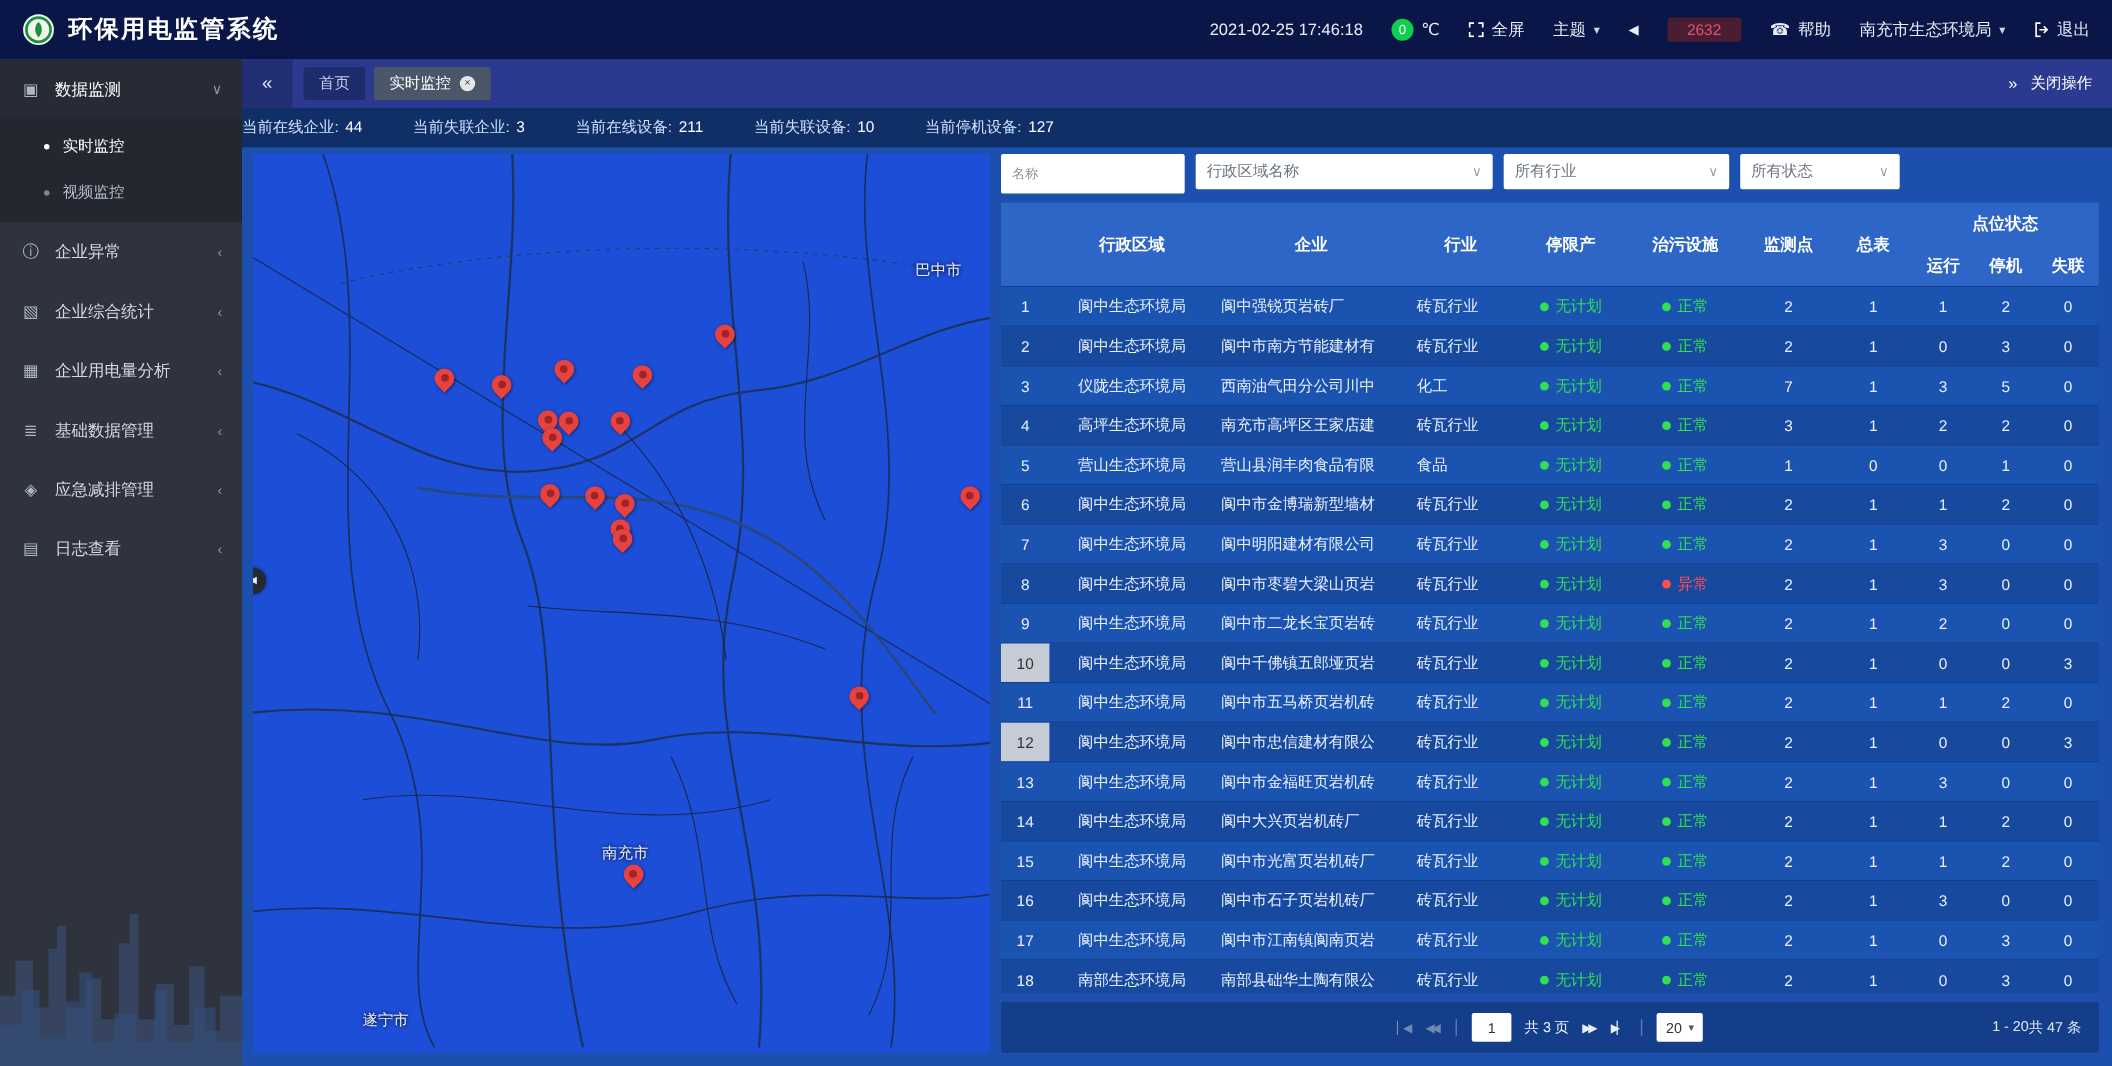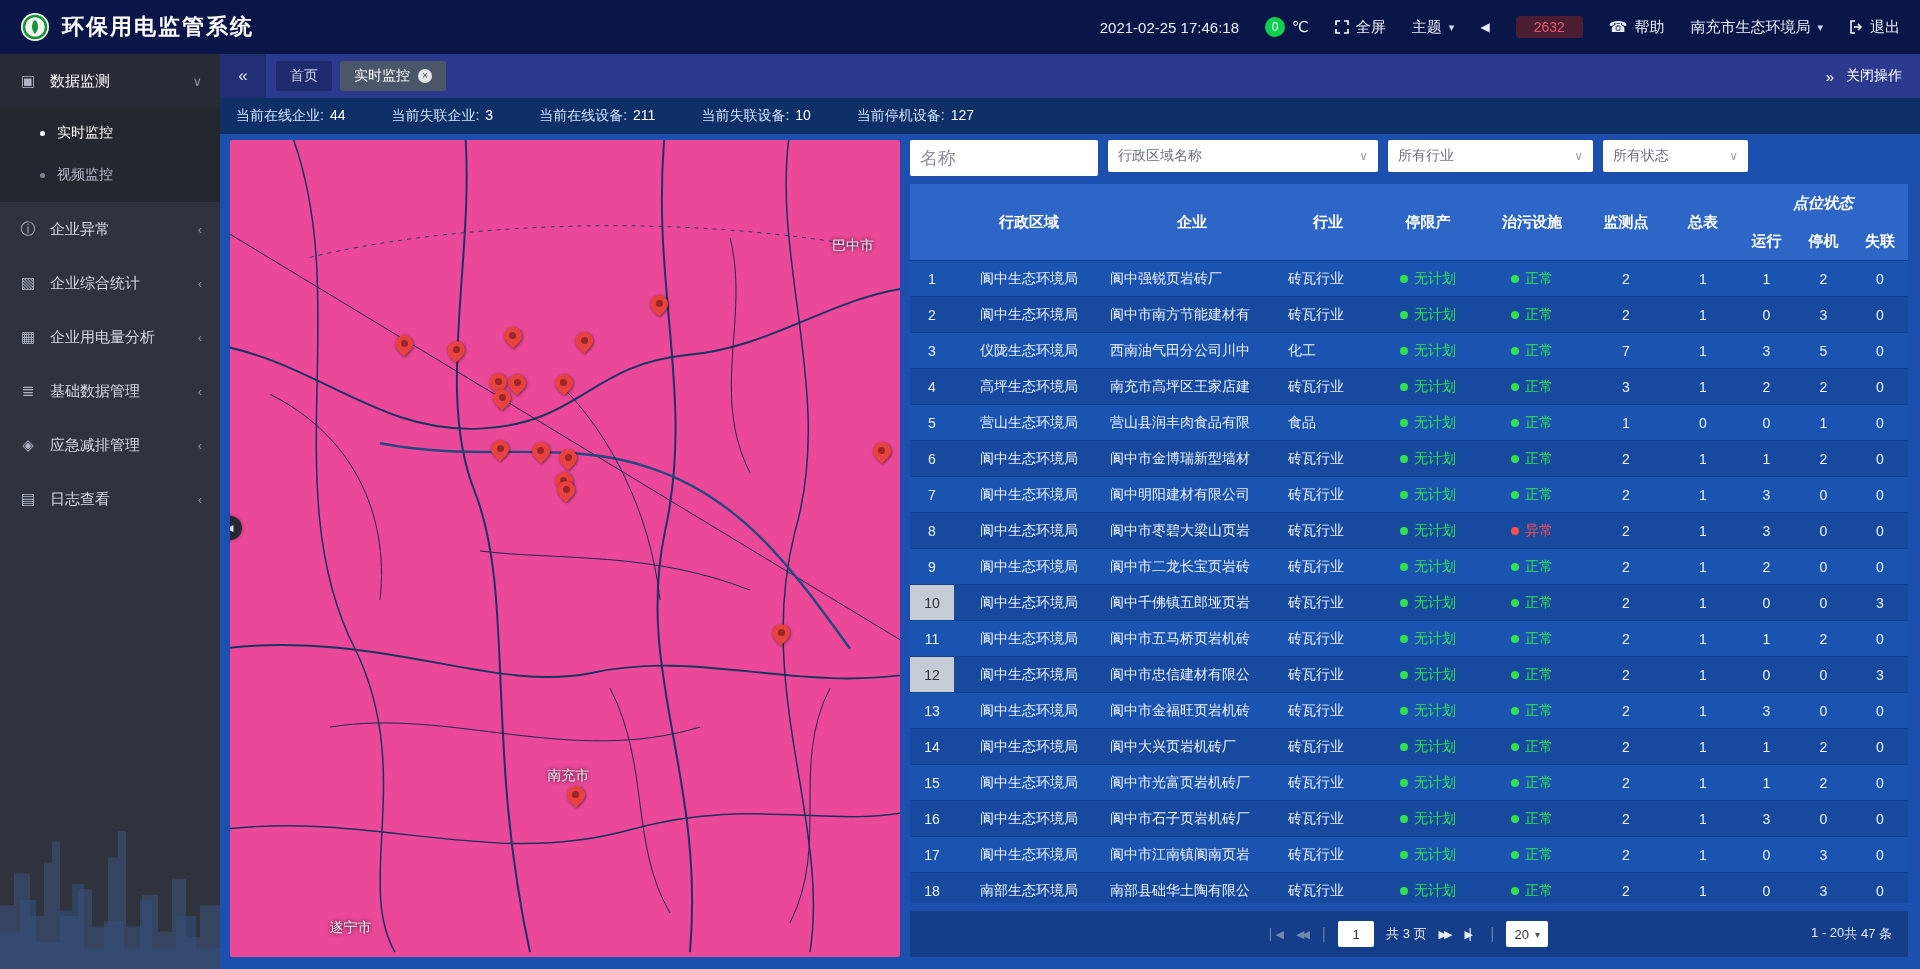--- a/index.html
+++ b/index.html
@@ -41,54 +41,54 @@
   .tab-scroll{width:46px;height:100%;display:flex;align-items:center;justify-content:center;background:rgba(0,0,0,.18);color:#dfe4f5;font-size:17px;cursor:pointer}
   .tabs{display:flex;align-items:center;gap:8px;padding:0 10px}
   .tab{height:30px;display:flex;align-items:center;gap:8px;padding:0 14px;border-radius:2px;background:#1e2c6e;color:#c6cde8;font-size:14px;cursor:pointer}
   .tab.active{background:#4b5669;color:#fff}
   .tab-x{width:14px;height:14px;border-radius:50%;background:rgba(255,255,255,.85);color:#44506b;font-size:10px;line-height:13px;text-align:center}
   .tabbar-right{margin-left:auto;display:flex;align-items:center;gap:12px;padding-right:18px;color:#fff;font-size:14px}
   .tabbar-right .ff{font-size:15px;cursor:pointer}
   .close-ops{cursor:pointer}
 
   
-  .statsbar{height:36px;background:#0e3066;display:flex;align-items:center;gap:46px;padding-left:16px;font-size:14px}
+  .statsbar{height:36px;background:#0e3066;display:flex;align-items:center;gap:46px;padding-left:0;font-size:14px}
   .stat{display:flex;gap:6px}
   .stat-l{color:#cfe0ff}
   .stat-v{color:#ffffff}
 
   
   .content{flex:1;display:flex;gap:10px;padding:6px 12px 12px 10px;min-height:0}
 
   
-  .map-panel{flex:0 0 670px;position:relative;background:#ec4899;overflow:hidden;border-radius:2px}
+  .map-panel{flex:0 0 670px;position:relative;background:#1d4ed8;overflow:hidden;border-radius:2px}
   .map-roads{position:absolute;inset:0;width:100%;height:100%}
   .map-overlay{position:absolute;inset:0}
   .city-label{position:absolute;transform:translate(-50%,-50%);font-size:14px;color:#e8eef8;text-shadow:0 0 4px #000;white-space:nowrap}
   .pin{position:absolute;width:20px;height:26px;margin:-25px 0 0 -10px;cursor:pointer}
   .pin::before{content:"";position:absolute;left:1px;top:1px;width:18px;height:18px;background:#e64340;border-radius:50% 50% 50% 0;transform:rotate(-45deg);box-shadow:0 1px 3px rgba(0,0,0,.55)}
   .pin::after{content:"";position:absolute;left:6.5px;top:6px;width:7px;height:7px;background:#9e2425;border-radius:50%}
   .collapse-handle{position:absolute;left:-12px;top:46%;width:24px;height:24px;border-radius:50%;background:#232a33;color:#e6e9ee;font-size:9px;display:flex;align-items:center;justify-content:center;z-index:6;cursor:pointer;box-shadow:0 0 4px rgba(0,0,0,.4)}
 
   
   .table-panel{flex:1;display:flex;flex-direction:column;gap:8px;min-width:0}
   .filters{display:flex;gap:10px;height:36px;flex:0 0 auto}
-  .f-input{width:188px;height:36px;border:none;border-radius:2px;padding:0 10px;font-size:18px;color:#444;background:#fff;outline:none;font-family:inherit}
+  .f-input{width:167px;height:36px;border:none;border-radius:2px;padding:0 10px;font-size:12px;color:#444;background:#fff;outline:none;font-family:inherit}
   .f-input::placeholder{color:#8a8f99}
   .f-select{height:32px;background:#fff;border-radius:2px;display:flex;align-items:center;justify-content:space-between;padding:0 10px;font-size:14px;color:#6b7280;cursor:pointer}
   .f-chev{color:#9aa0aa;font-size:12px;margin-left:8px}
   .w-region{width:270px}
   .w-industry{width:205px}
   .w-status{width:145px}
 
   .grid{flex:1;display:flex;flex-direction:column;min-height:0;overflow:hidden}
   .grid-header{flex:0 0 76px;background:#2d66c6;display:flex;font-weight:bold;font-size:15px;border-bottom:1px solid #0f3f8e}
   .hcell{display:flex;align-items:center;justify-content:center;height:100%}
   .pstat-group{display:flex;flex-direction:column}
-  .pstat-title{height:38px;display:flex;align-items:center;justify-content:center;font-style:italic}
+  .pstat-title{height:38px;display:flex;align-items:center;justify-content:center;}
   .pstat-sub{height:38px;display:flex}
   .pstat-sub .hcell{height:100%}
 
   .grid-body{flex:1;overflow:hidden}
   .grow{display:flex;height:36px;border-bottom:1px solid #10408f;font-size:14px;cursor:default}
   .grow:nth-child(odd){background:#1b53b1}
   .grow:nth-child(even){background:#174a9f}
   .cell{display:flex;align-items:center;justify-content:center;color:#eaf1ff;overflow:hidden;white-space:nowrap}
   .c-no{flex:0 0 44px}
   .c-region{flex:0 0 150px}

